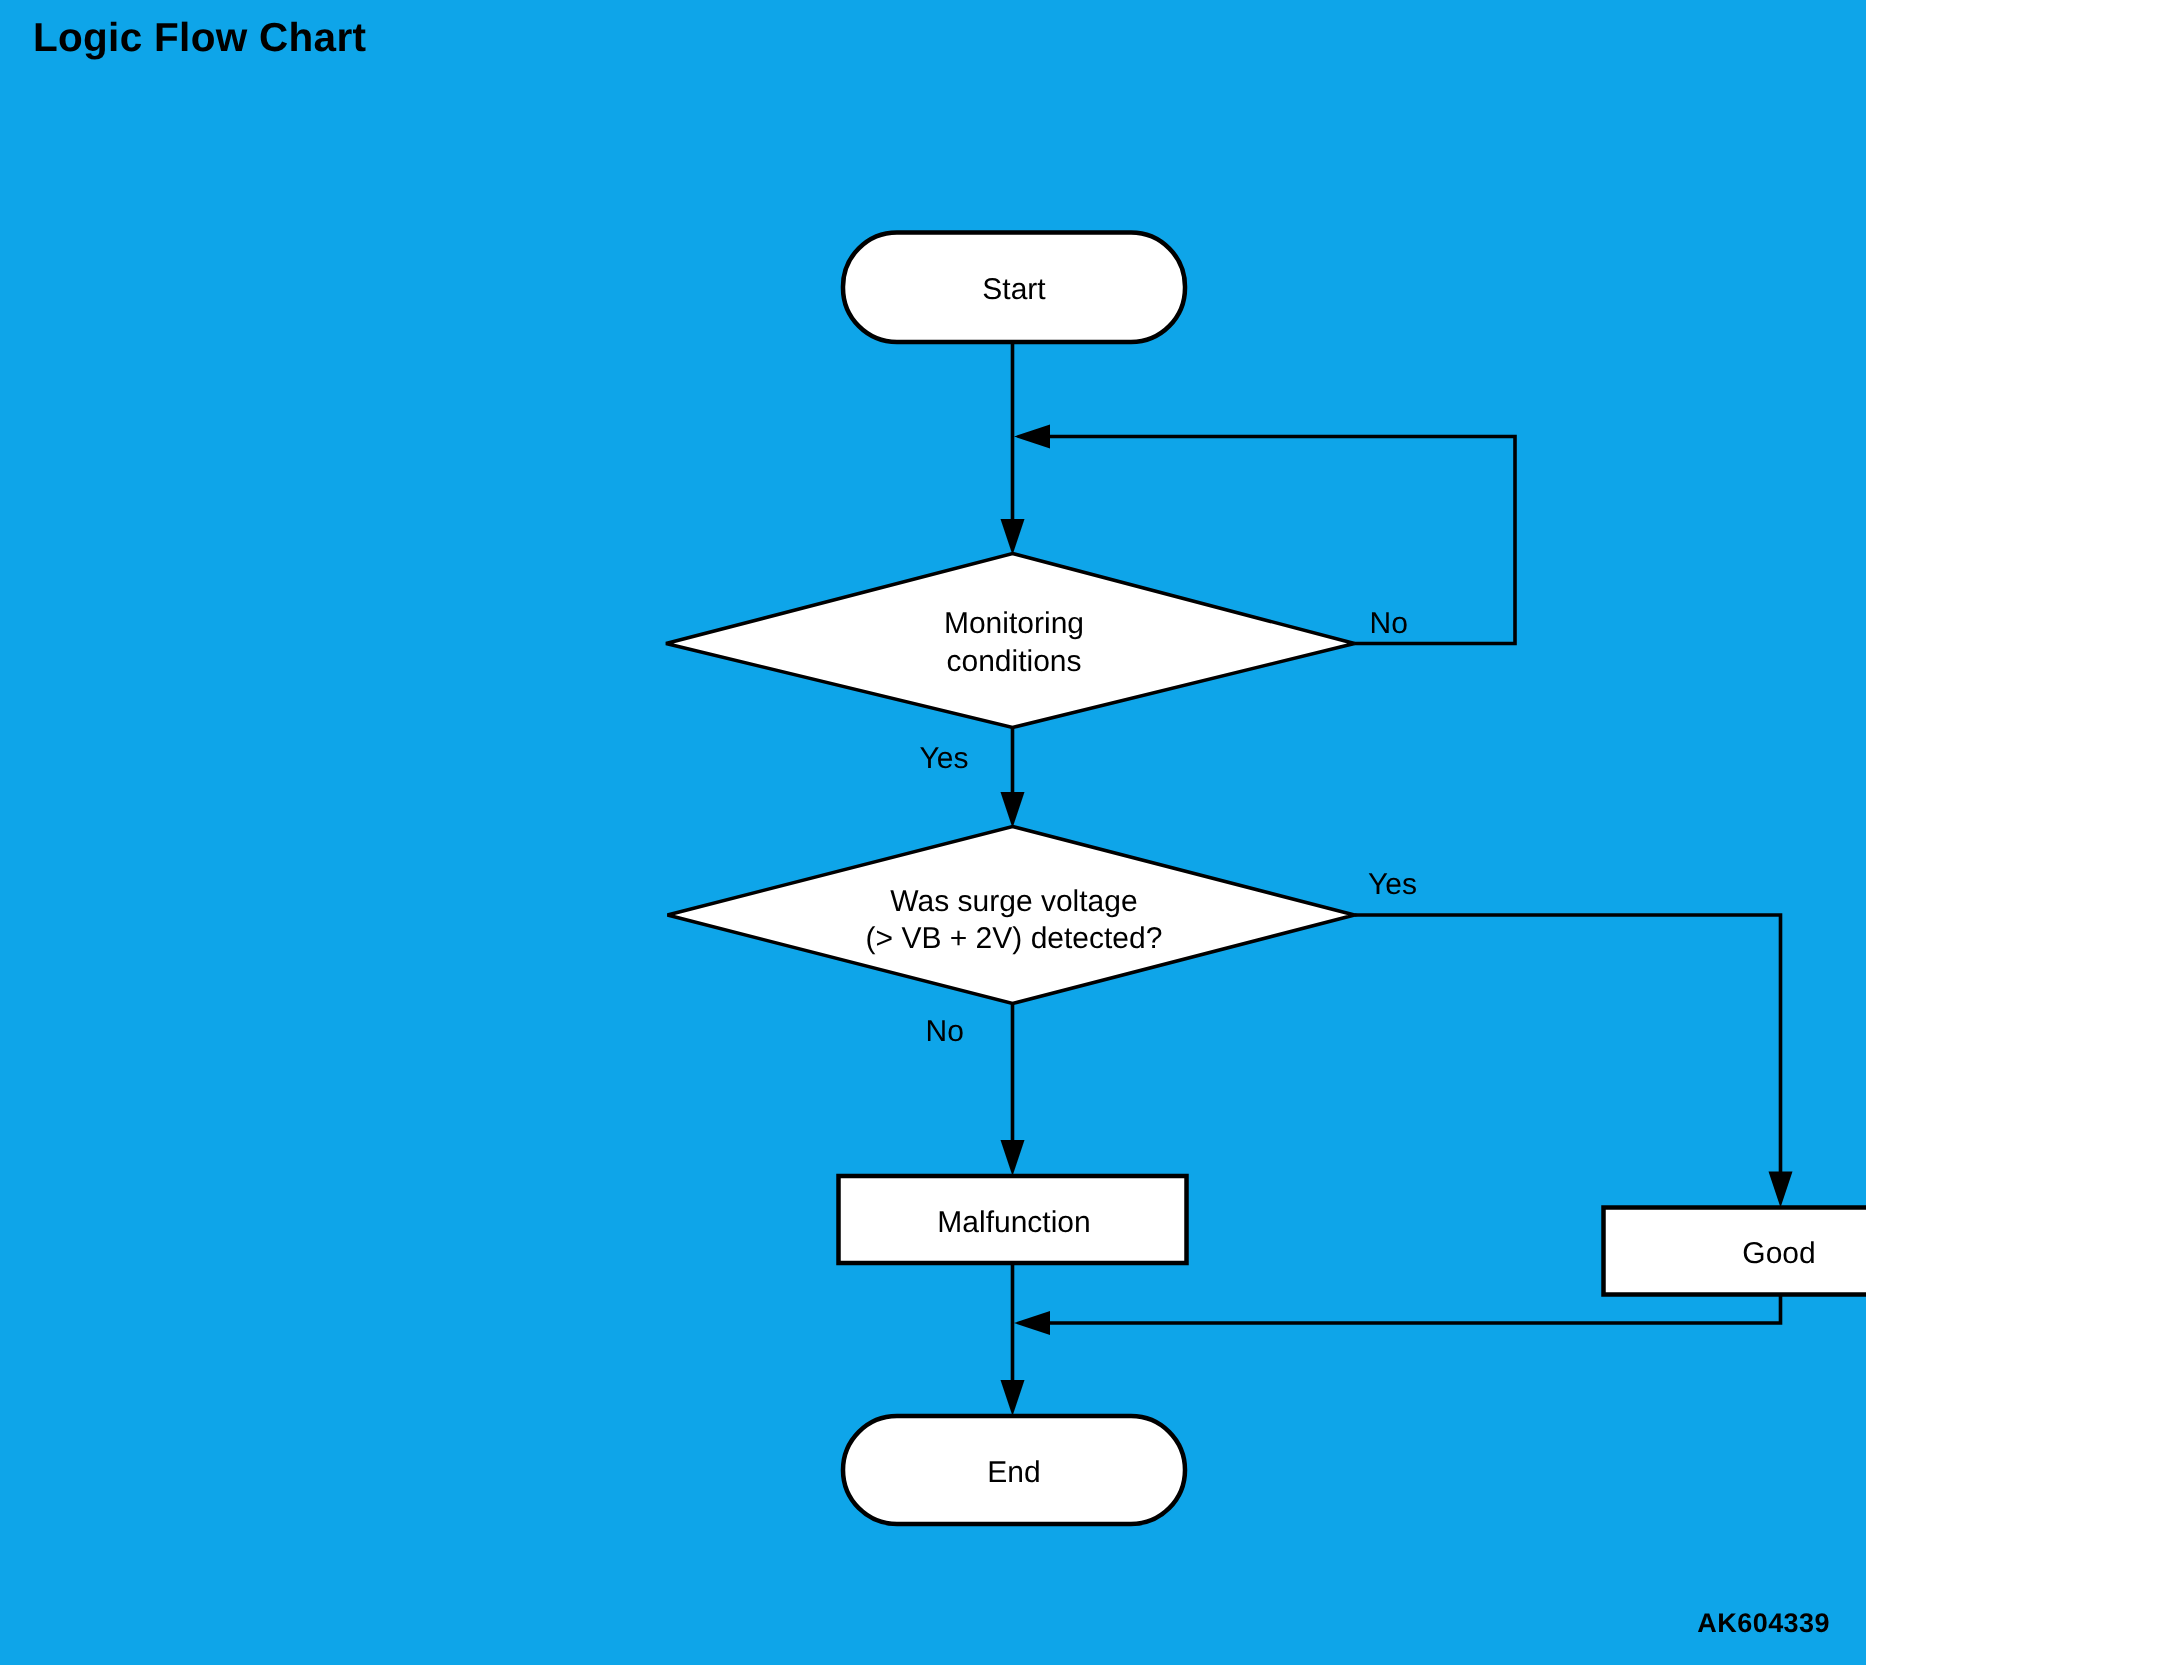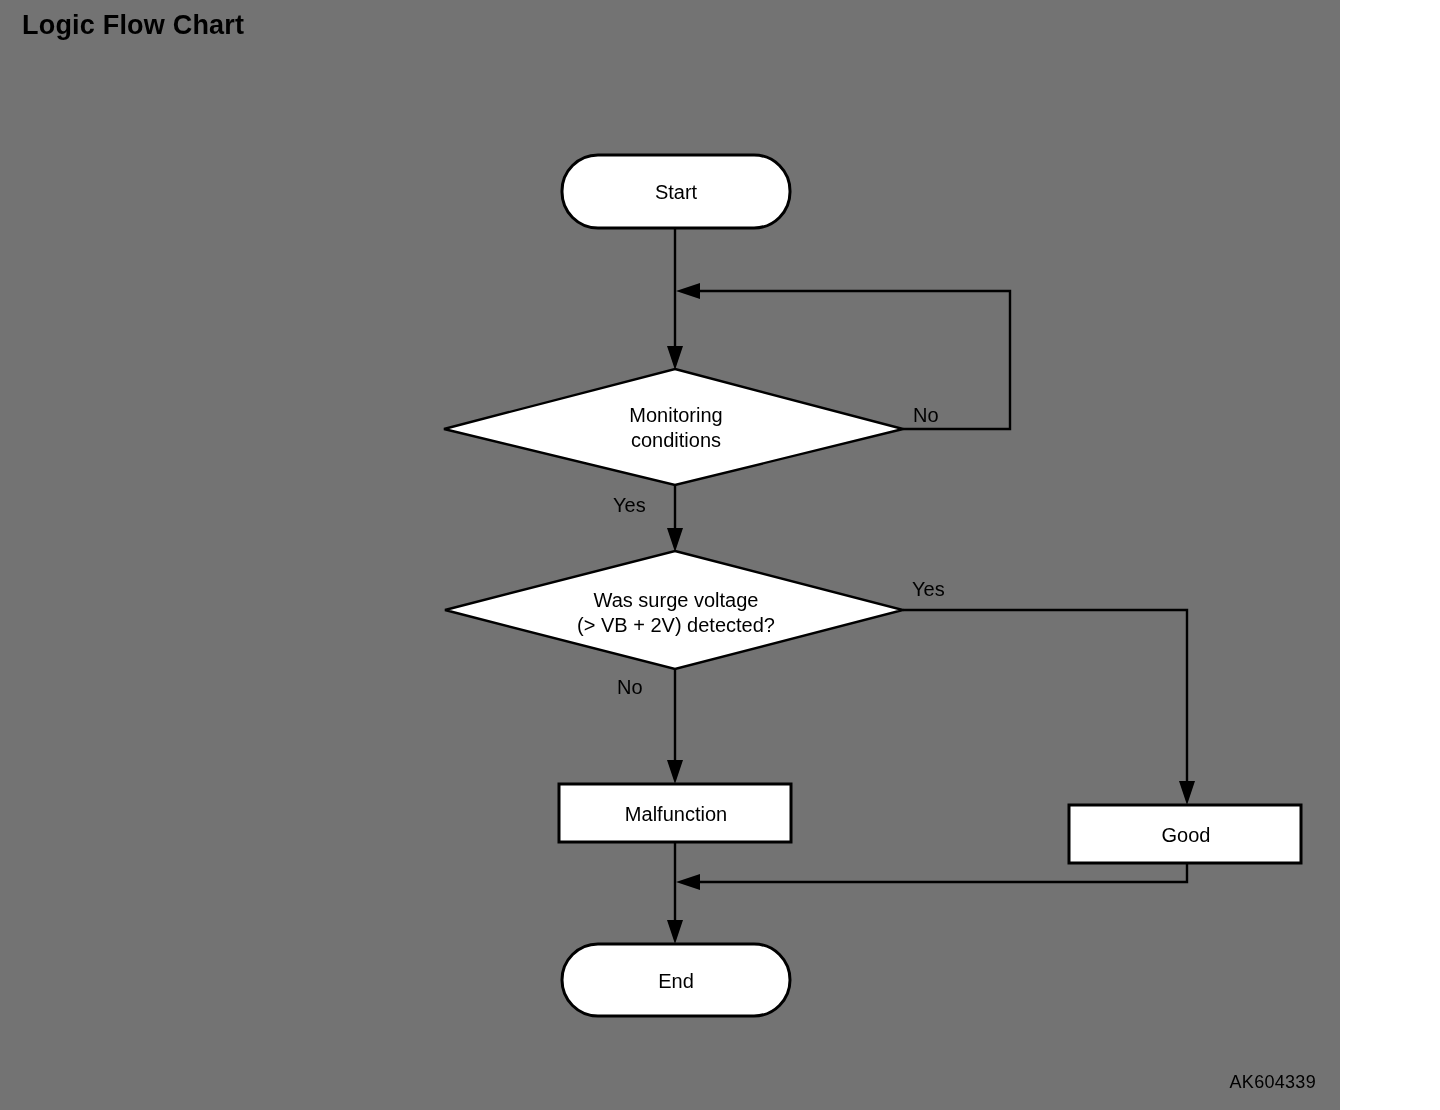--- a/index.html
+++ b/index.html
@@ -7,42 +7,42 @@
     margin: 0;
     padding: 0;
     background: #ffffff;
   }
   body {
     font-family: "Liberation Sans", sans-serif;
     color: #000000;
   }
   #page {
     position: relative;
-    width: 1340px;
+    width: 1244px;
     height: 1110px;
-    background: #737373;
+    background: #0ea5e9;
     overflow: hidden;
     text-align: center;
   }
   #chart-title {
     position: absolute;
     left: 22px;
     top: 10px;
     font-size: 27px;
     font-weight: bold;
     letter-spacing: 0.2px;
     color: #000000;
     white-space: nowrap;
   }
   #figure-code {
     position: absolute;
     right: 24px;
     top: 1072px;
     font-size: 18px;
-    font-weight: normal;
+    font-weight: bold;
     letter-spacing: 0.3px;
     color: #000000;
     white-space: nowrap;
   }
   #flow-svg {
     position: absolute;
     left: 0;
     top: 0;
   }
   .node-text {

